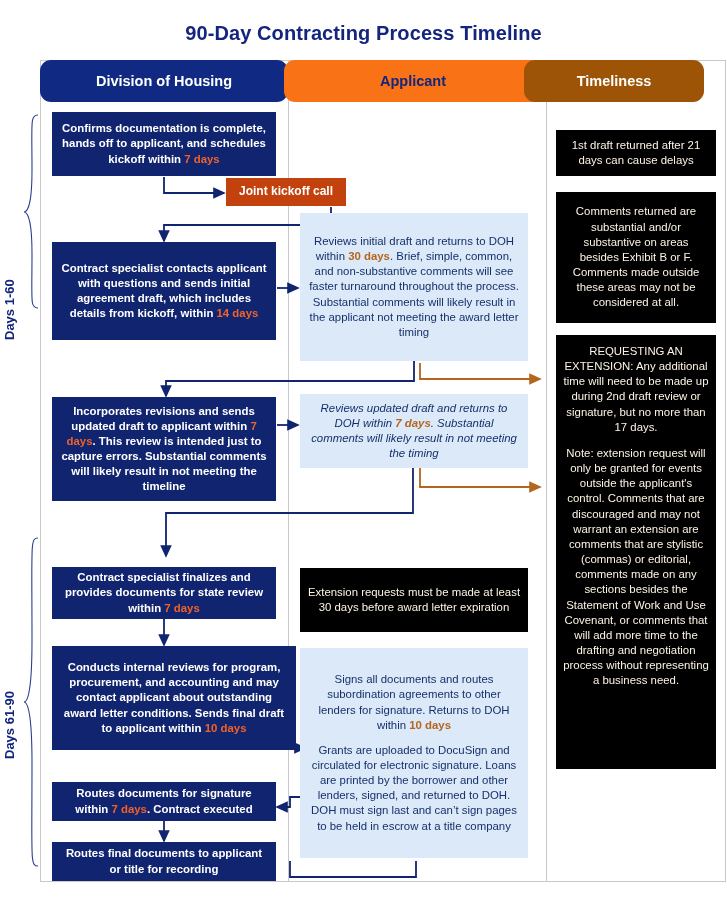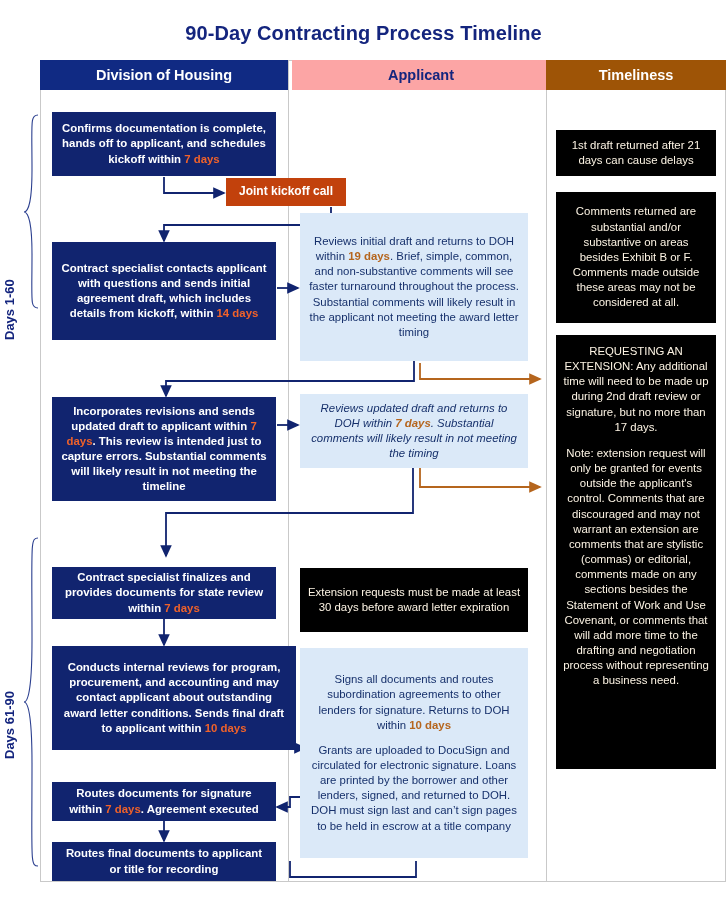--- a/index.html
+++ b/index.html
@@ -25,28 +25,28 @@
     position:absolute;left:40px;top:60px;
     width:686px;height:822px;
     border:1px solid #c9c9c9;
     background:#fff;
     box-sizing:border-box;
   }
   .colsep{position:absolute;top:0;width:1px;background:#c9c9c9;}
 
   
   .hdr{
-    position:absolute;top:60px;height:30px;
+    position:absolute;top:60px;height:42px;
     box-sizing:border-box;
     display:flex;align-items:center;justify-content:center;
-    font-size:14.5px;font-weight:bold;
+    font-size:14.5px;font-weight:bold;border-radius:11px;
   }
   .hdr.doh{left:40px;width:248px;background:#102a83;color:#fff;}
-  .hdr.app{left:292px;width:258px;background:#fca5a5;color:#14257e;text-align:right;}
-  .hdr.tim{left:546px;width:180px;background:#9e5406;color:#fff;}
+  .hdr.app{left:284px;width:258px;background:#f97316;color:#14257e;text-align:right;}
+  .hdr.tim{left:524px;width:180px;background:#9e5406;color:#fff;}
 
   
   .box{
     position:absolute;box-sizing:border-box;
     display:flex;align-items:center;justify-content:center;
     text-align:center;
     padding:5px 7px;
     font-size:11.4px;line-height:1.33;
   }
   .box.navy{background:#11246f;color:#ffffff;font-weight:bold;border:1px solid #11246f;}
@@ -165,31 +165,31 @@
   </div>
 
   <div class="box navy" style="left:52px;top:646px;width:244px;height:104px;">
     <span class="inner">
       <span>Conducts internal reviews for program, procurement, and accounting and may contact applicant about outstanding award letter conditions. Sends final draft to applicant within </span><span class="d">10 days</span><span></span>
     </span>
   </div>
 
   <div class="box navy" style="left:52px;top:782px;width:224px;height:39px;">
     <span class="inner">
-      <span>Routes documents for signature within  </span><span class="d">7 days</span><span>. Agreement executed</span>
+      <span>Routes documents for signature within  </span><span class="d">7 days</span><span>. Contract executed</span>
     </span>
   </div>
 
   <div class="box navy" style="left:52px;top:842px;width:224px;height:39px;">
     <span class="inner">Routes final documents to applicant or title for recording</span>
   </div>
 
   <div class="box blue" style="left:300px;top:213px;width:228px;height:148px;">
     <span class="inner">
-      <span>Reviews initial draft and returns to DOH within </span><span class="d">19 days</span><span>. Brief, simple, common, and non-substantive comments will see faster turnaround throughout the process. Substantial comments will likely result in the applicant not meeting the award letter timing</span>
+      <span>Reviews initial draft and returns to DOH within </span><span class="d">30 days</span><span>. Brief, simple, common, and non-substantive comments will see faster turnaround throughout the process. Substantial comments will likely result in the applicant not meeting the award letter timing</span>
     </span>
   </div>
 
   <div class="box blue" style="left:300px;top:394px;width:228px;height:74px;font-style:italic;">
     <span class="inner">
       <span>Reviews updated draft and returns to DOH within </span><span class="d">7 days</span><span>. Substantial comments will likely result in not meeting the timing</span>
     </span>
   </div>
 
   <div class="box brown" style="left:300px;top:568px;width:228px;height:64px;">

